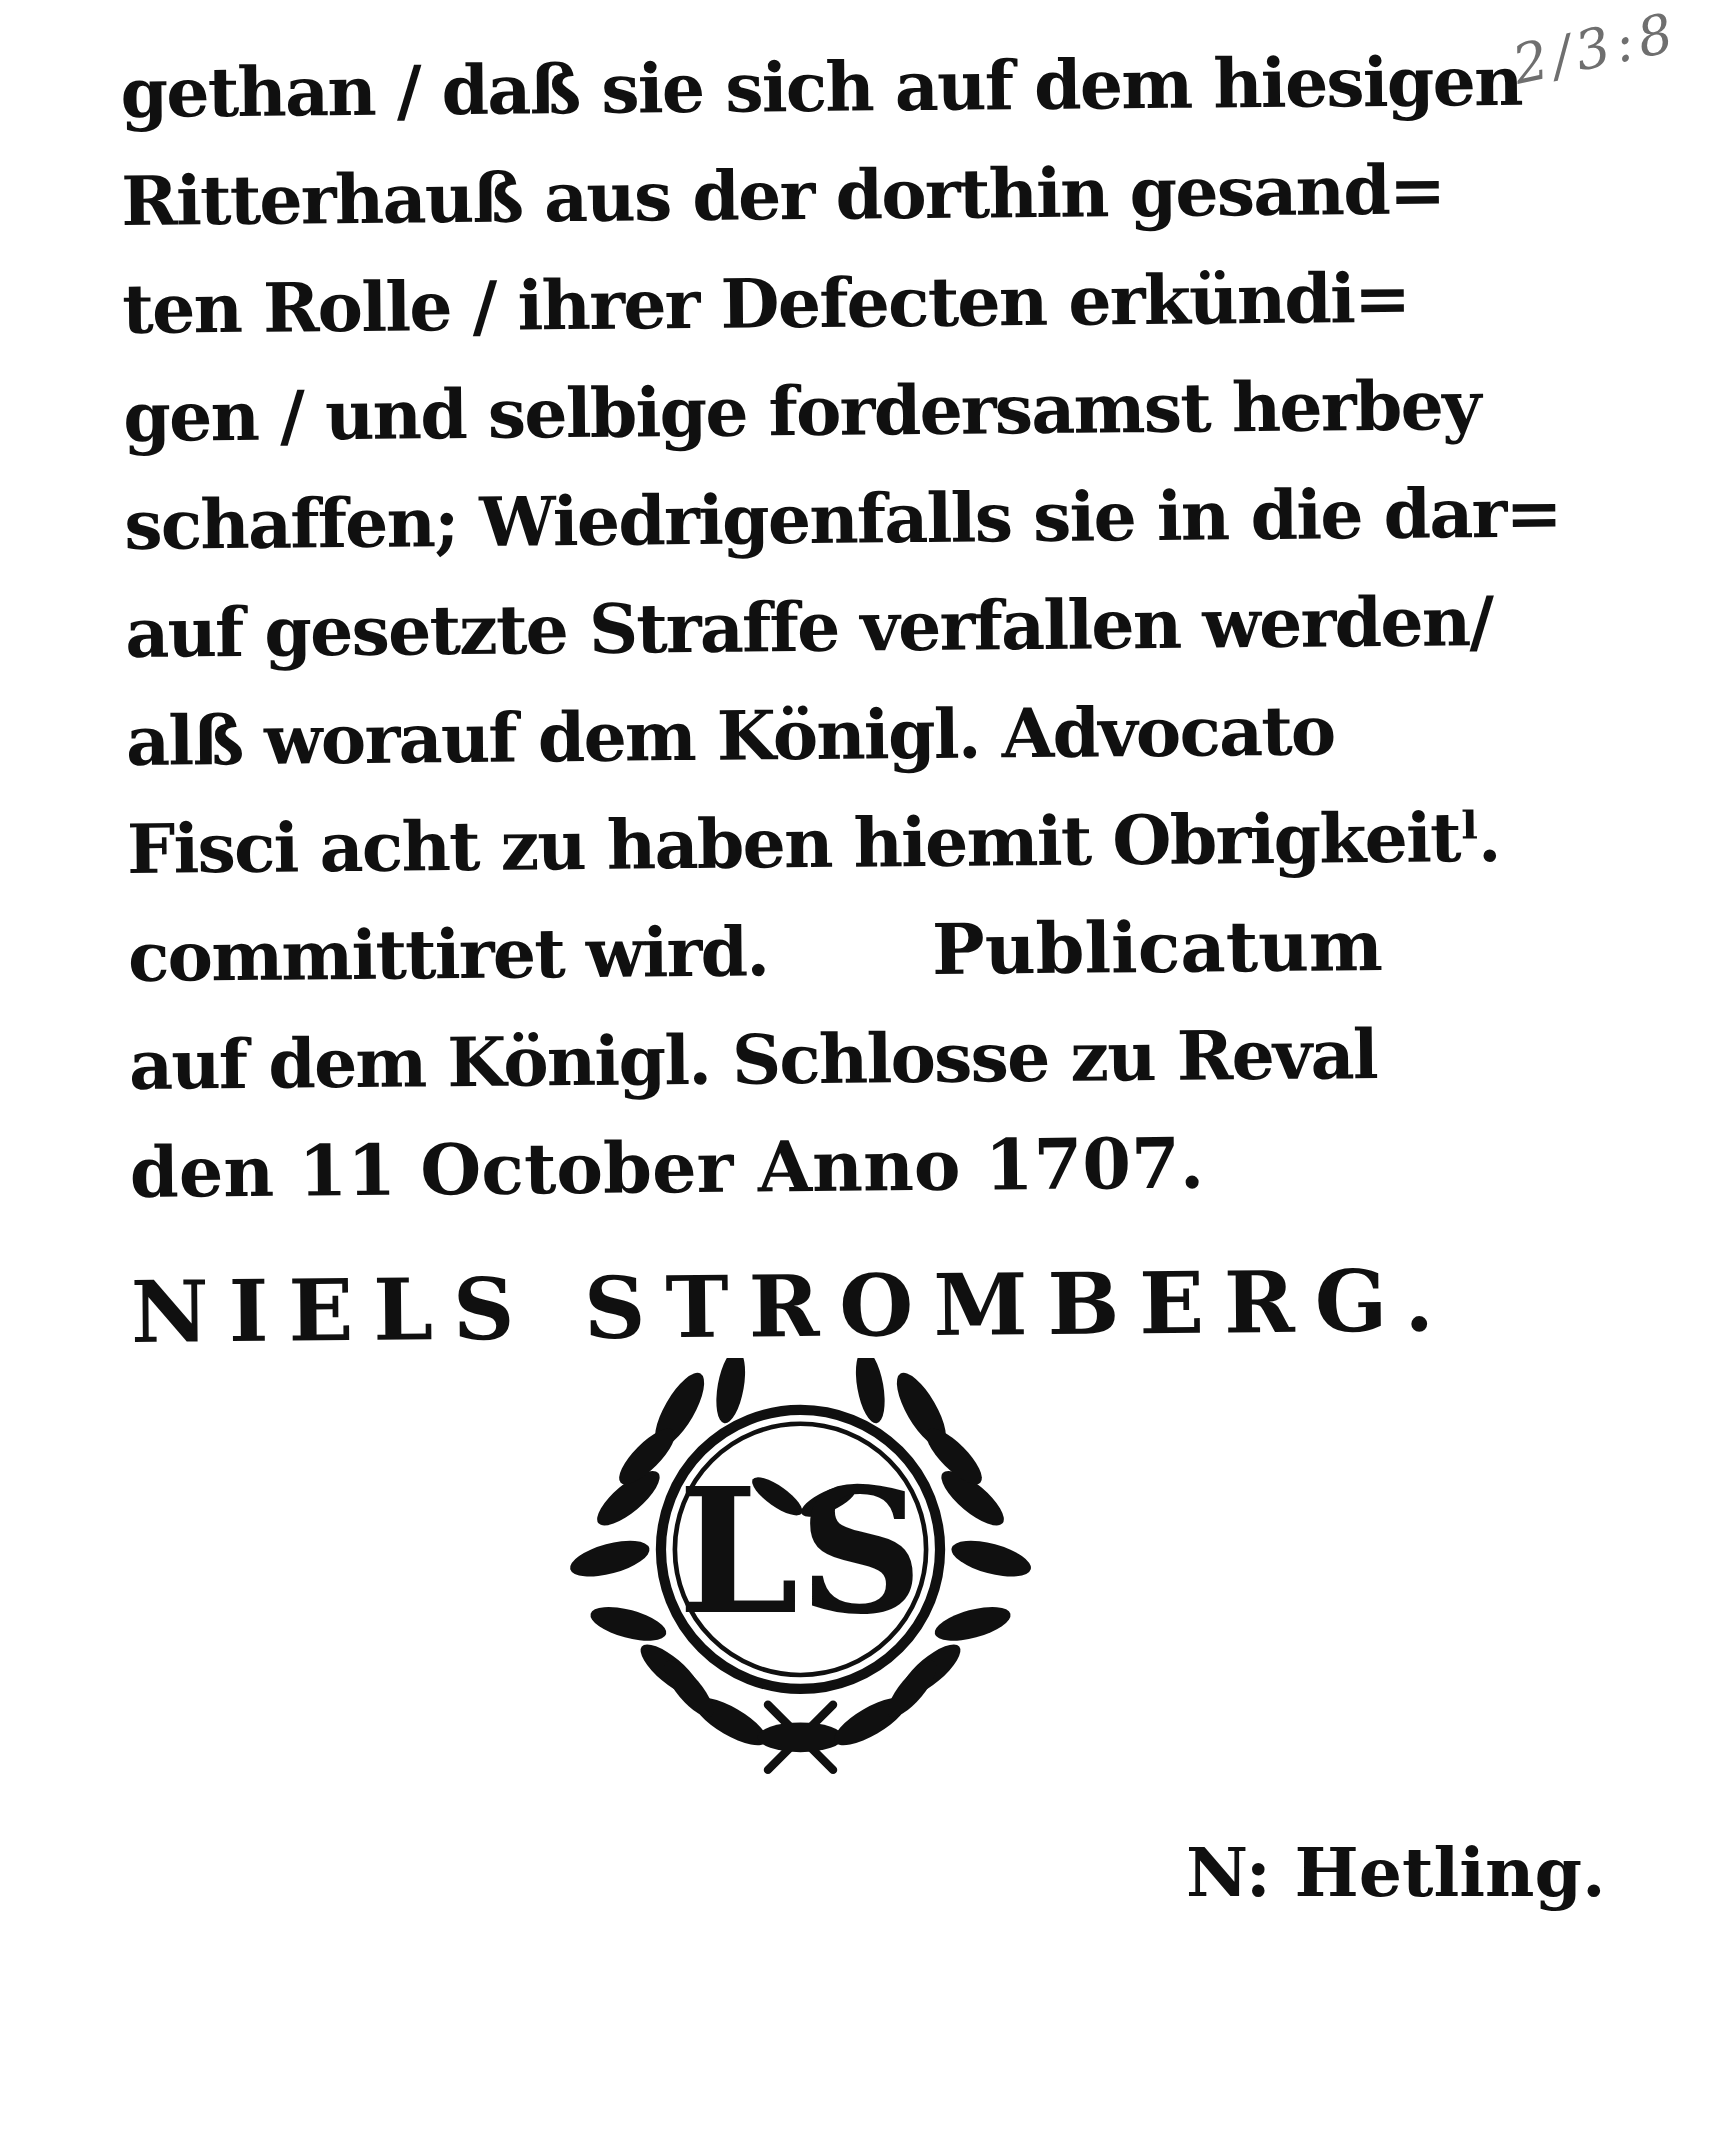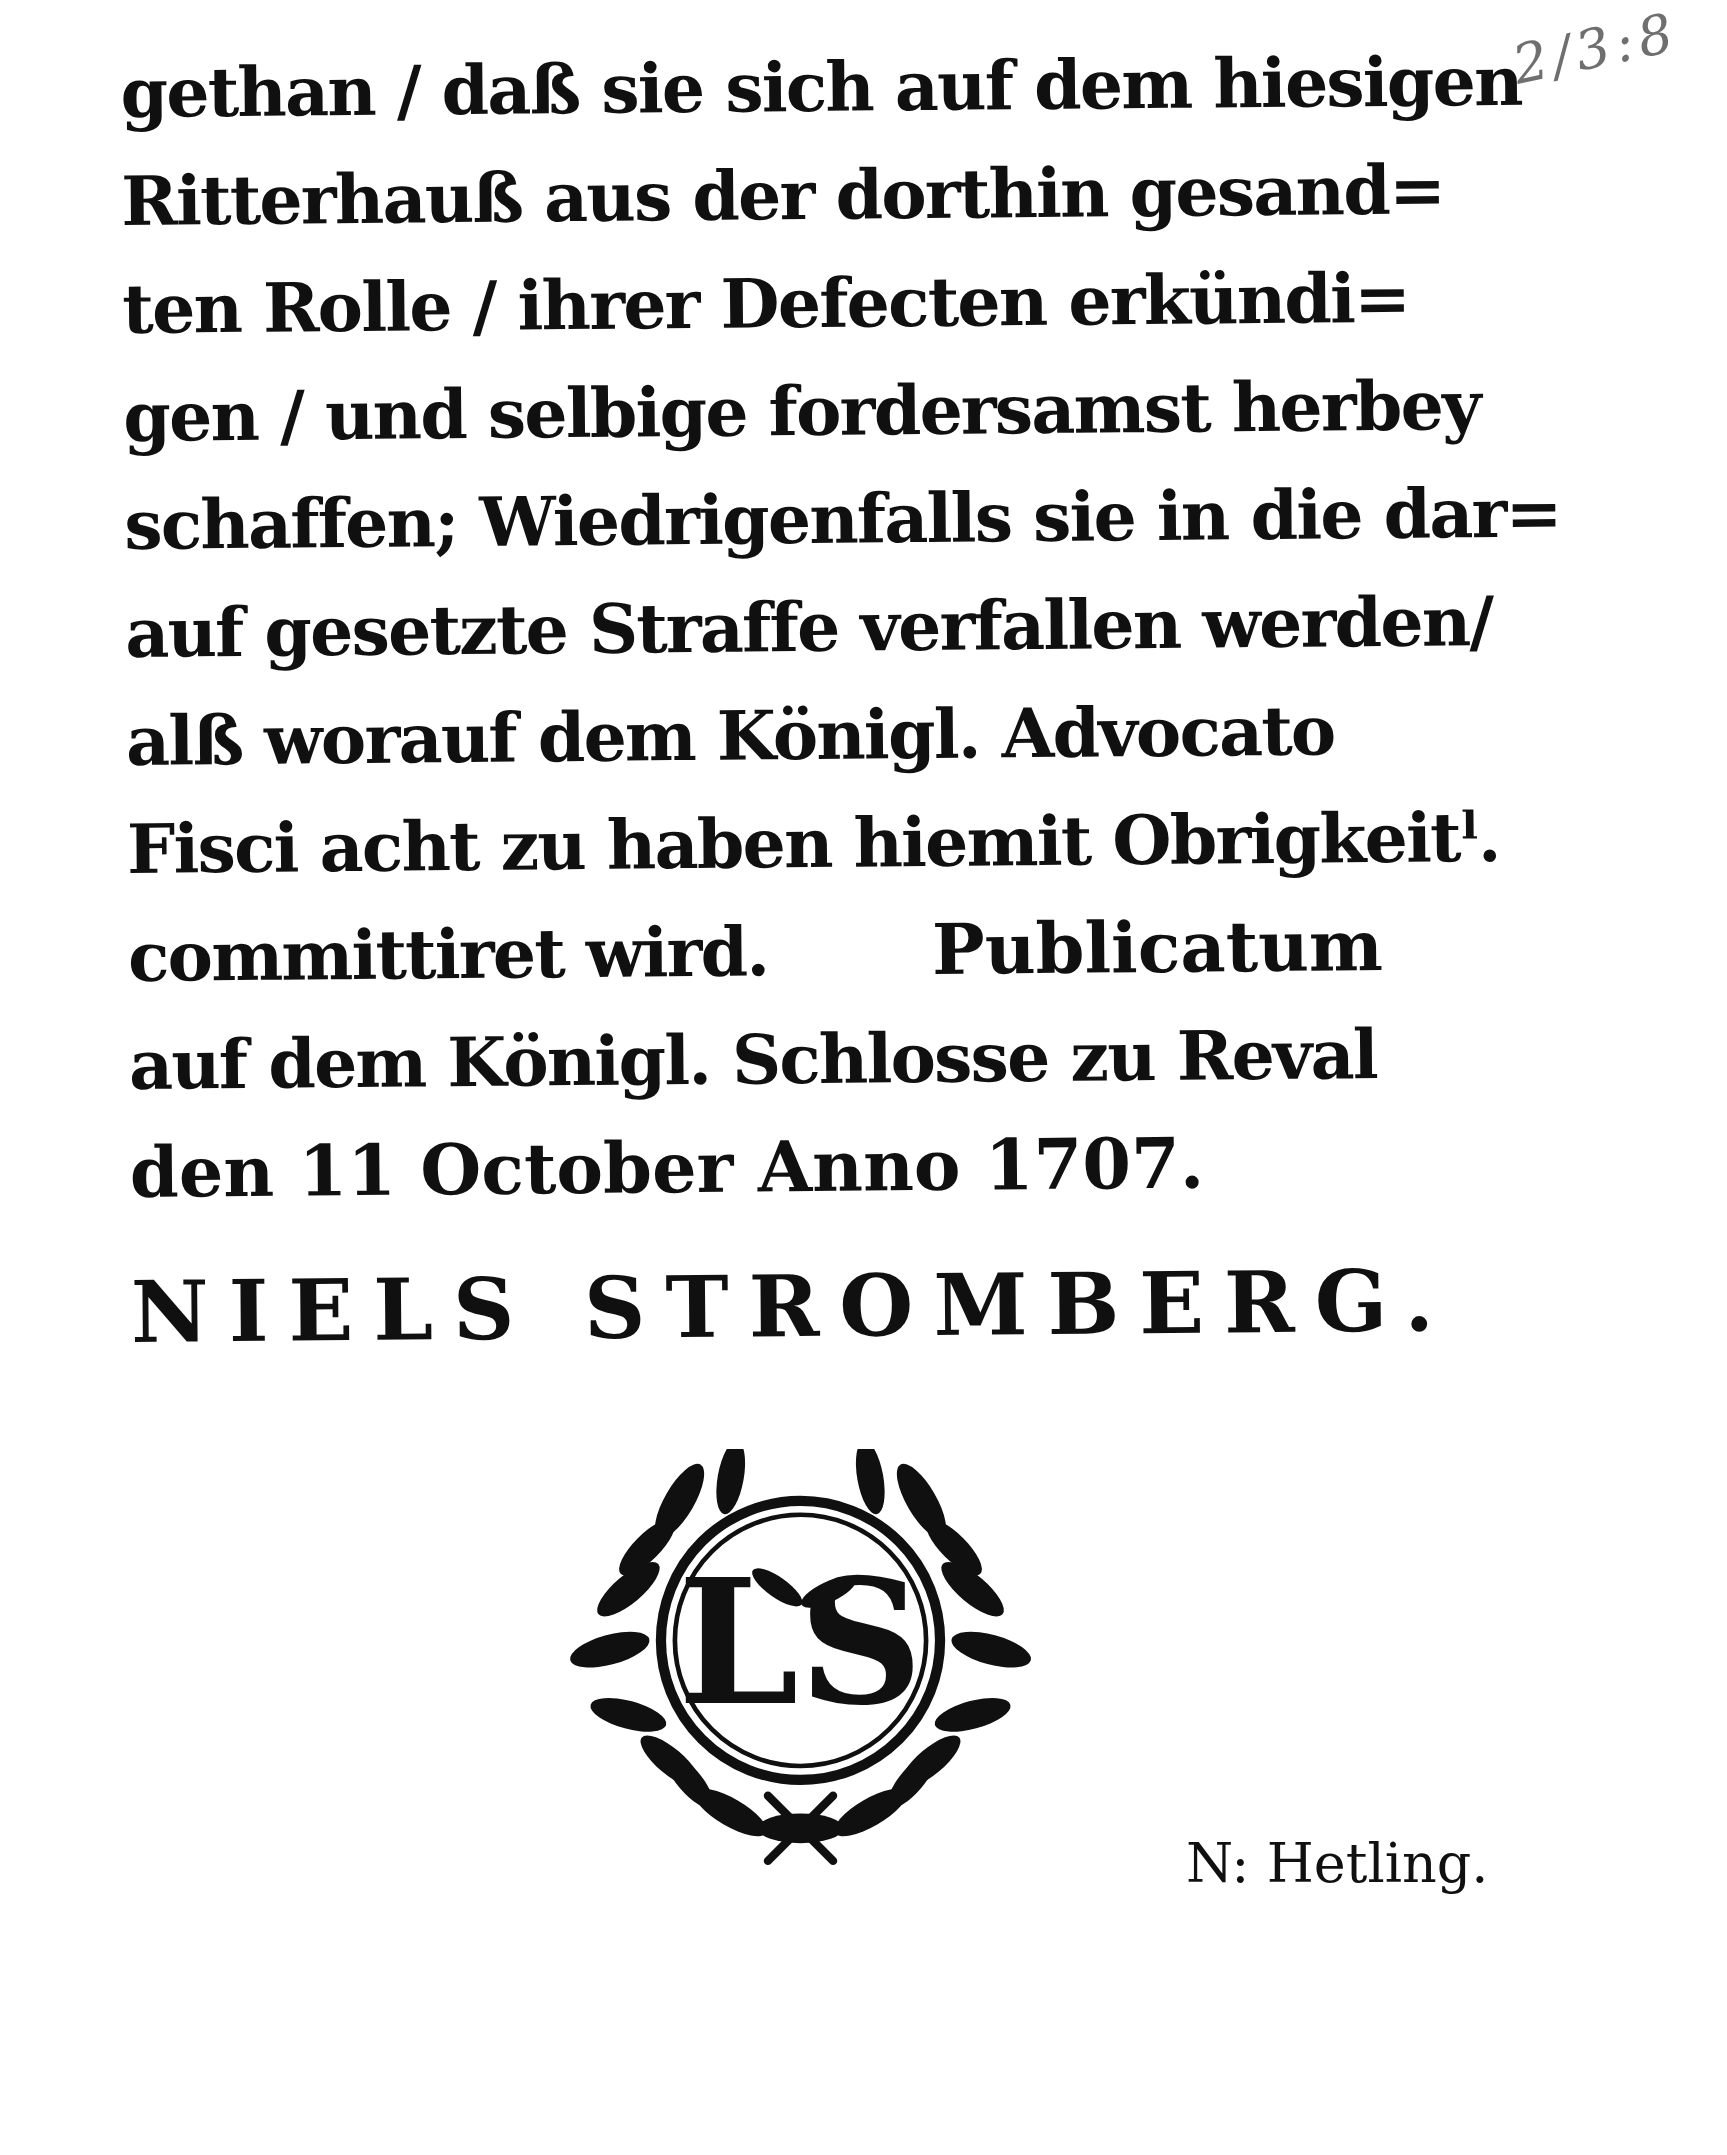--- a/index.html
+++ b/index.html
@@ -50,35 +50,35 @@
     margin-top: 35px;
     text-align: center;
     font-weight: bold;
     font-size: 85px;
     letter-spacing: 20px;
     white-space: nowrap;
   }
   .seal-wrap {
     position: absolute;
     left: 540px;
-    top: 1449px;
+    top: 1358px;
     width: 521px;
     height: 420px;
   }
   .seal-wrap svg { width: 100%; height: 100%; }
   .seal-monogram-text {
     font-family: "DejaVu Serif", "Liberation Serif", serif;
     font-weight: bold;
   }
   .secretary {
     position: absolute;
     left: 1186px;
     top: 1832px;
-    font-weight: normal;
-    font-size: 54px;
+    font-weight: bold;
+    font-size: 68px;
     white-space: nowrap;
   }
   .hand-note {
     position: absolute;
     left: 1512px;
     top: 16.6px;
     font-style: italic;
     font-size: 54px;
     color: #6f6f6f;
     transform: rotate(-12deg);

